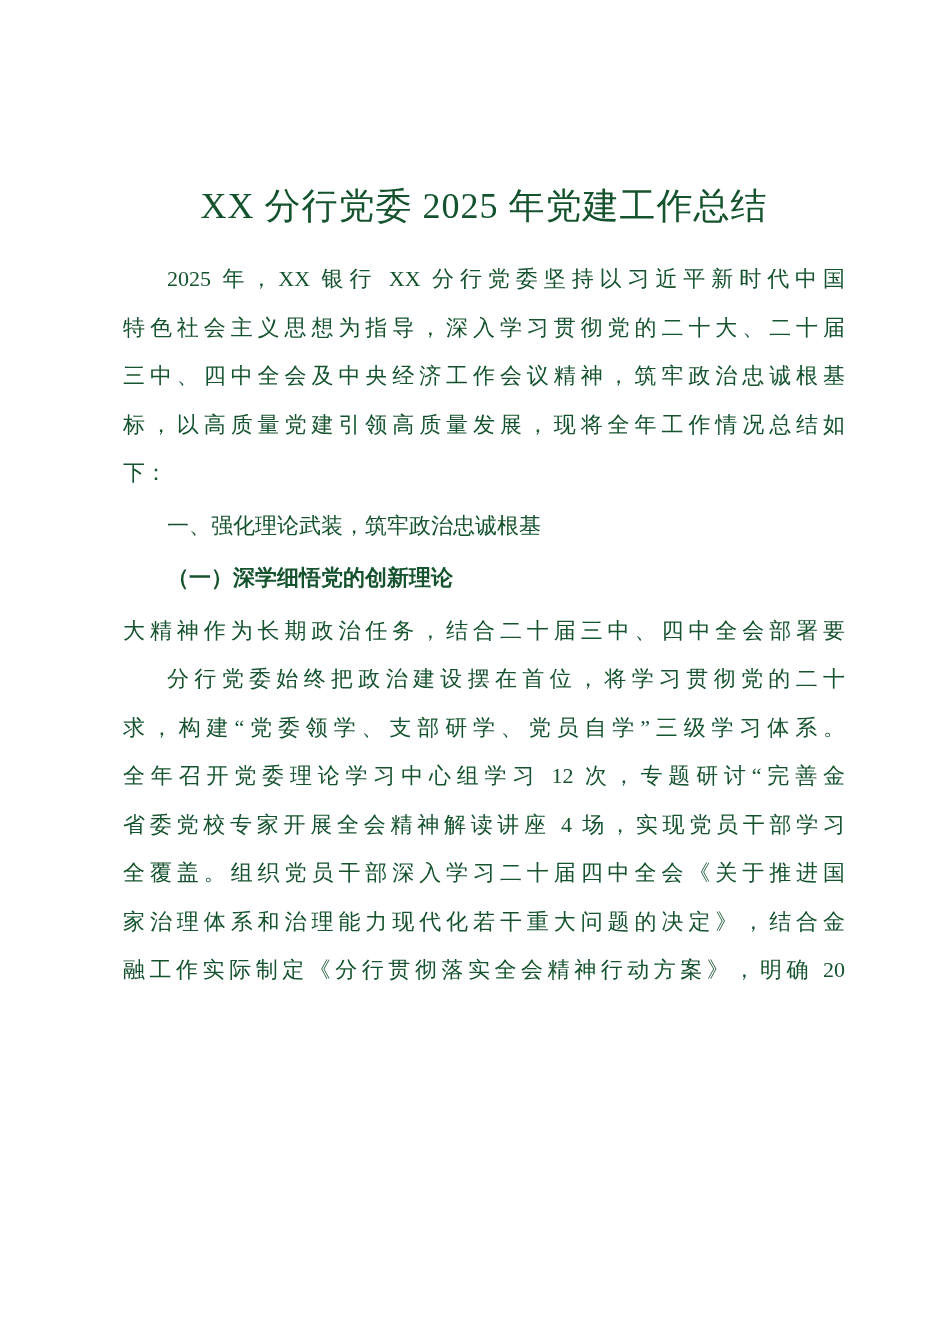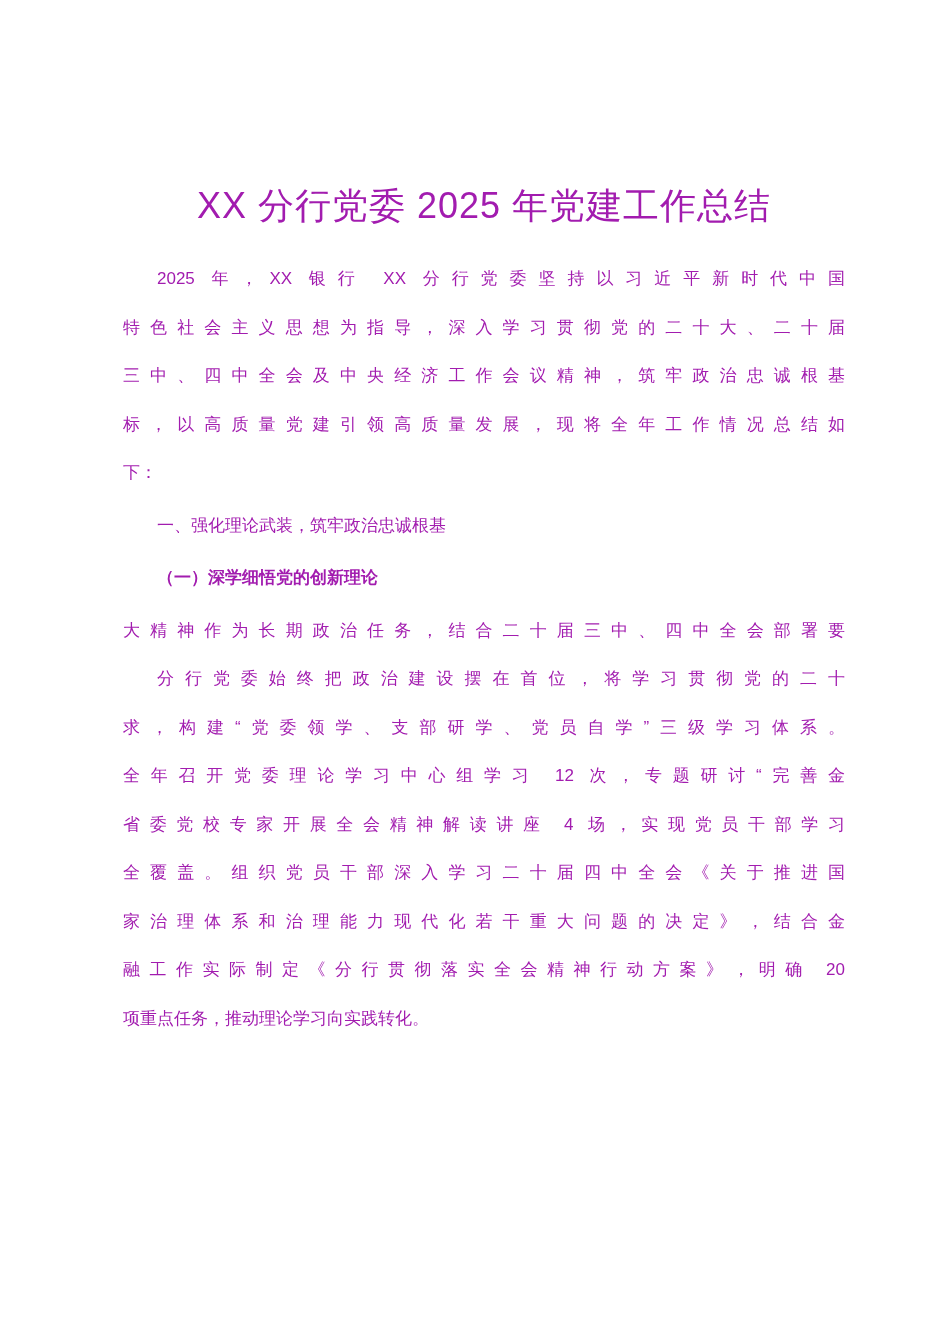--- a/index.html
+++ b/index.html
@@ -6,40 +6,40 @@
     margin: 0;
     padding: 0;
     background: #ffffff;
   }
   .page {
     position: relative;
     width: 950px;
     height: 1126px;
     background: #ffffff;
     overflow: hidden;
-    font-family: Liberation Sans, sans-serif;
-    color: #a21caf;
+    font-family: Liberation Serif, serif;
+    color: #14532d;
   }
   .content {
     position: absolute;
     left: 123px;
     top: 182px;
     width: 722px;
   }
   .title {
     margin: 0 0 25px 0;
     font-size: 36px;
     line-height: 48px;
     font-weight: 400;
     text-align: center;
     white-space: nowrap;
     letter-spacing: 1px;
   }
   .line {
-    font-size: 17px;
+    font-size: 22px;
     line-height: 48.5px;
     text-align: justify;
     text-align-last: justify;
     text-justify: inter-character;
   }
   .line.indent {
     text-indent: 2em;
   }
   .line.para-end {
     text-align-last: left;
@@ -73,17 +73,16 @@
 
     <div class="para gap-sm">
       <div class="line">大精神作为长期政治任务，结合二十届三中、四中全会部署要</div>
       <div class="line indent">分行党委始终把政治建设摆在首位，将学习贯彻党的二十</div>
       <div class="line">求，构建“党委领学、支部研学、党员自学”三级学习体系。</div>
       <div class="line">全年召开党委理论学习中心组学习 12 次，专题研讨“完善金</div>
       <div class="line">省委党校专家开展全会精神解读讲座 4 场，实现党员干部学习</div>
       <div class="line">全覆盖。组织党员干部深入学习二十届四中全会《关于推进国</div>
       <div class="line">家治理体系和治理能力现代化若干重大问题的决定》，结合金</div>
       <div class="line">融工作实际制定《分行贯彻落实全会精神行动方案》，明确 20</div>
-      <div class="line para-end">项重点任务，推动理论学习向实践转化。</div>
     </div>
 
   </div>
 </div>
 
 </body></html>

